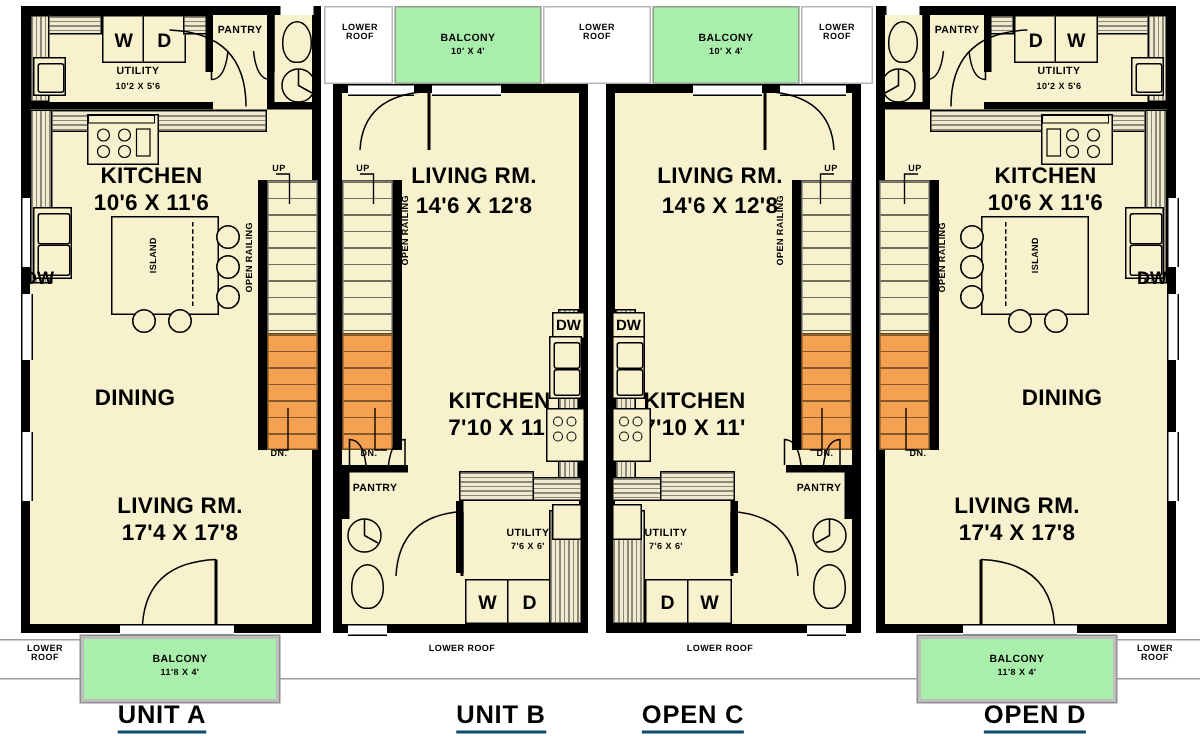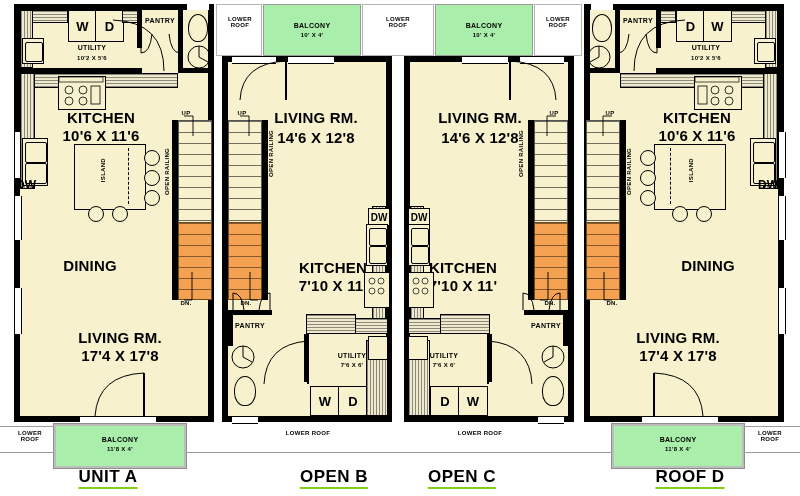--- a/index.html
+++ b/index.html
@@ -34,21 +34,21 @@
   .lbl{position:absolute;font-weight:bold;color:#000;white-space:nowrap;
        text-align:center;line-height:1.05;letter-spacing:.2px;}
   .t-room{font-size:15px;}
   .t-room2{font-size:15px;}
   .t-kit{font-size:15px;}
   .t-sm{font-size:7px;letter-spacing:.3px;}
   .t-xs{font-size:6px;letter-spacing:.3px;}
   .t-unit{font-size:17px;letter-spacing:.5px;}
   .vert{writing-mode:vertical-rl;transform:rotate(180deg);}
   .ctr{transform:translateX(-50%);}
-  .unitlbl{border-bottom:2px solid #84cc16;padding-bottom:1px;}
+  .unitlbl{border-bottom:2px solid #0c4a6e;padding-bottom:1px;}
 
   .appl{position:absolute;border:1.5px solid #000;background:#f7f2cd;
         font-size:13px;font-weight:bold;text-align:center;color:#000;
         display:flex;align-items:center;justify-content:center;}
   .applsm{position:absolute;border:1.5px solid #000;background:#f7f2cd;
         font-size:10px;font-weight:bold;text-align:center;color:#000;
         display:flex;align-items:center;justify-content:center;}
   .dwlab{position:absolute;font-size:12px;font-weight:bold;color:#000;}
 
   .sink{position:absolute;border:1px solid #000;background:#f7f2cd;border-radius:2px;}
@@ -443,22 +443,22 @@
   <div class="lbl t-xs" style="left:748px;top:430px;width:44px;">LOWER<br>ROOF</div>
   <div class="hr" style="left:744px;top:426px;width:56px;"></div>
   <div class="hr" style="left:744px;top:452px;width:56px;"></div>
 
   <div class="hr" style="left:186px;top:452px;width:426px;"></div>
 
   <div class="lbl t-unit ctr" style="left:108px;top:468px;">
     <span class="unitlbl">UNIT A</span>
   </div>
   <div class="lbl t-unit ctr" style="left:334px;top:468px;">
-    <span class="unitlbl">OPEN B</span>
+    <span class="unitlbl">UNIT B</span>
   </div>
   <div class="lbl t-unit ctr" style="left:462px;top:468px;">
     <span class="unitlbl">OPEN C</span>
   </div>
   <div class="lbl t-unit ctr" style="left:690px;top:468px;">
-    <span class="unitlbl">ROOF D</span>
+    <span class="unitlbl">OPEN D</span>
   </div>
 
 </div>
 
 </body></html>

